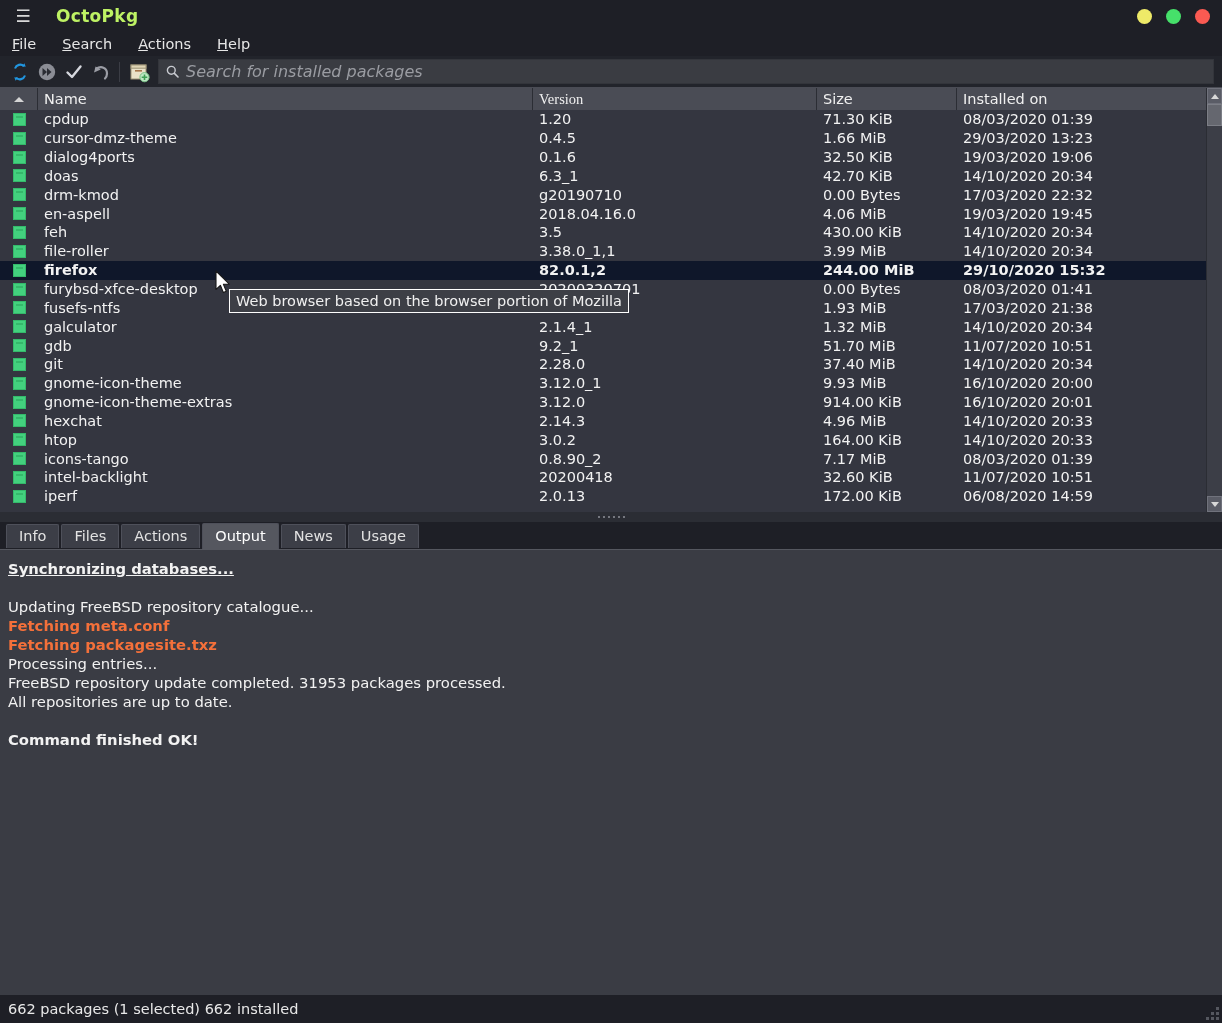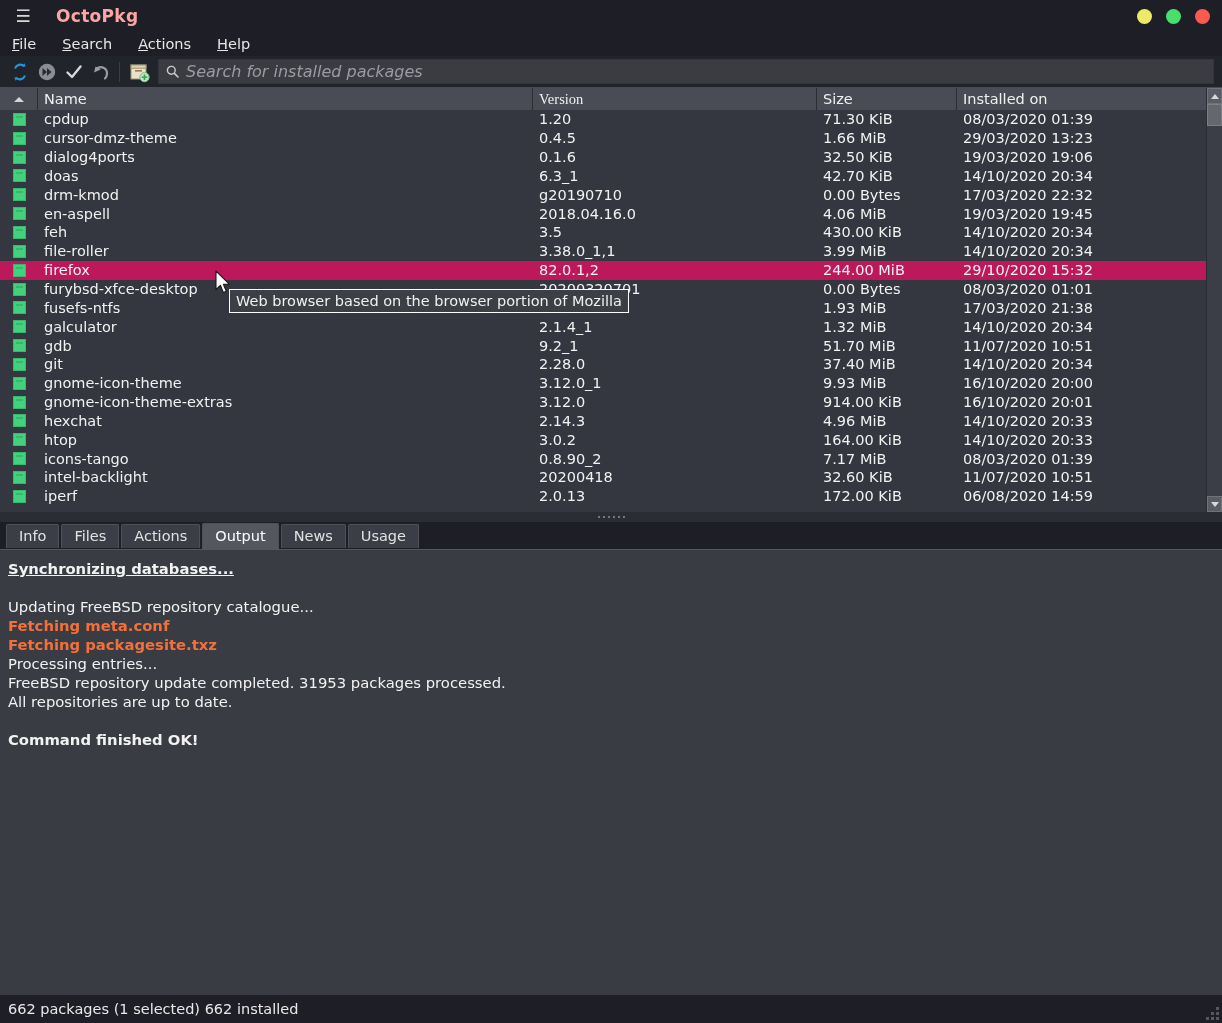--- a/index.html
+++ b/index.html
@@ -22,21 +22,21 @@
     background: #1e1f26;
     display: flex; align-items: center;
     position: relative;
   }
   .hamburger {
     width: 30px; margin-left: 8px;
     color: #d8d8d8; font-size: 17px; line-height: 1;
     text-align: center; cursor: pointer;
   }
   .apptitle {
-    color: #fca5a5; font-size: 17px; font-weight: bold;
+    color: #bef264; font-size: 17px; font-weight: bold;
     letter-spacing: .3px; margin-left: 18px;
   }
   .wbtns { position: absolute; right: 12px; top: 0; height: 32px;
            display: flex; align-items: center; gap: 14px; }
   .wbtn { width: 15px; height: 15px; border-radius: 50%; cursor: pointer; }
 
   
   .menubar {
     height: 24px; flex: 0 0 24px;
     background: #1e1f26;
@@ -92,21 +92,21 @@
   .sortarrow {
     width: 0; height: 0;
     border-left: 5px solid transparent; border-right: 5px solid transparent;
     border-bottom: 5px solid #d5d5d5;
   }
   .rows { flex: 1; overflow: hidden; background: #343640; }
   .row {
     height: 18.85px; display: flex; align-items: center;
     color: #f2f2f2; font-size: 14.5px; cursor: default;
   }
-  .row.sel { background: #be185d; }
+  .row.sel { background: #0f172a; font-weight: bold; }
   .cell { padding-left: 6px; white-space: nowrap; overflow: hidden; }
   .cell.c0 { width: 38px; padding-left: 0;
              display: flex; align-items: center; justify-content: center; }
   .cell.c1 { width: 495px; }
   .cell.c2 { width: 284px; }
   .cell.c3 { width: 140px; }
   .cell.c4 { flex: 1; }
   .pkgsq {
     width: 13px; height: 13px; background: #43d17e;
     border: 1px solid #35b96b; position: relative;
@@ -355,21 +355,21 @@
           <div class="cell c3">244.00 MiB</div>
           <div class="cell c4">29/10/2020 15:32</div>
         </div>
         <div class="row">
           <div class="cell c0">
             <span class="pkgsq"></span>
           </div>
           <div class="cell c1">furybsd-xfce-desktop</div>
           <div class="cell c2">20200320701</div>
           <div class="cell c3">0.00 Bytes</div>
-          <div class="cell c4">08/03/2020 01:01</div>
+          <div class="cell c4">08/03/2020 01:41</div>
         </div>
         <div class="row">
           <div class="cell c0">
             <span class="pkgsq"></span>
           </div>
           <div class="cell c1">fusefs-ntfs</div>
           <div class="cell c2">2017.3.23</div>
           <div class="cell c3">1.93 MiB</div>
           <div class="cell c4">17/03/2020 21:38</div>
         </div>

